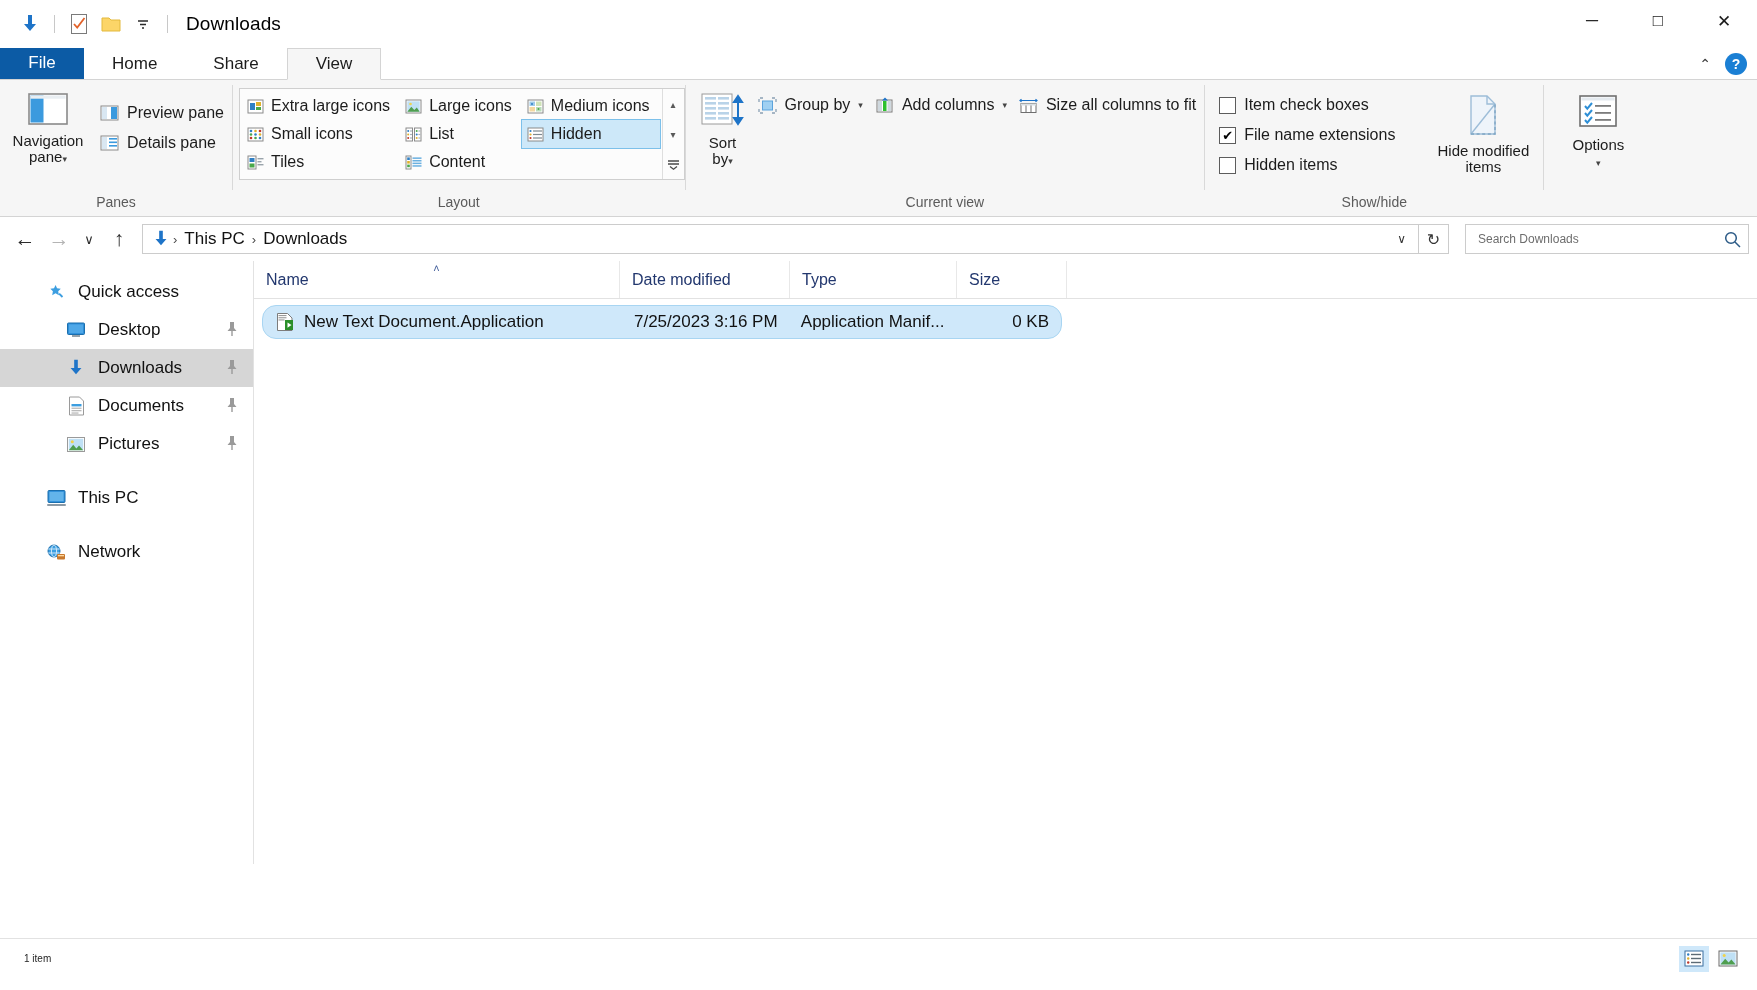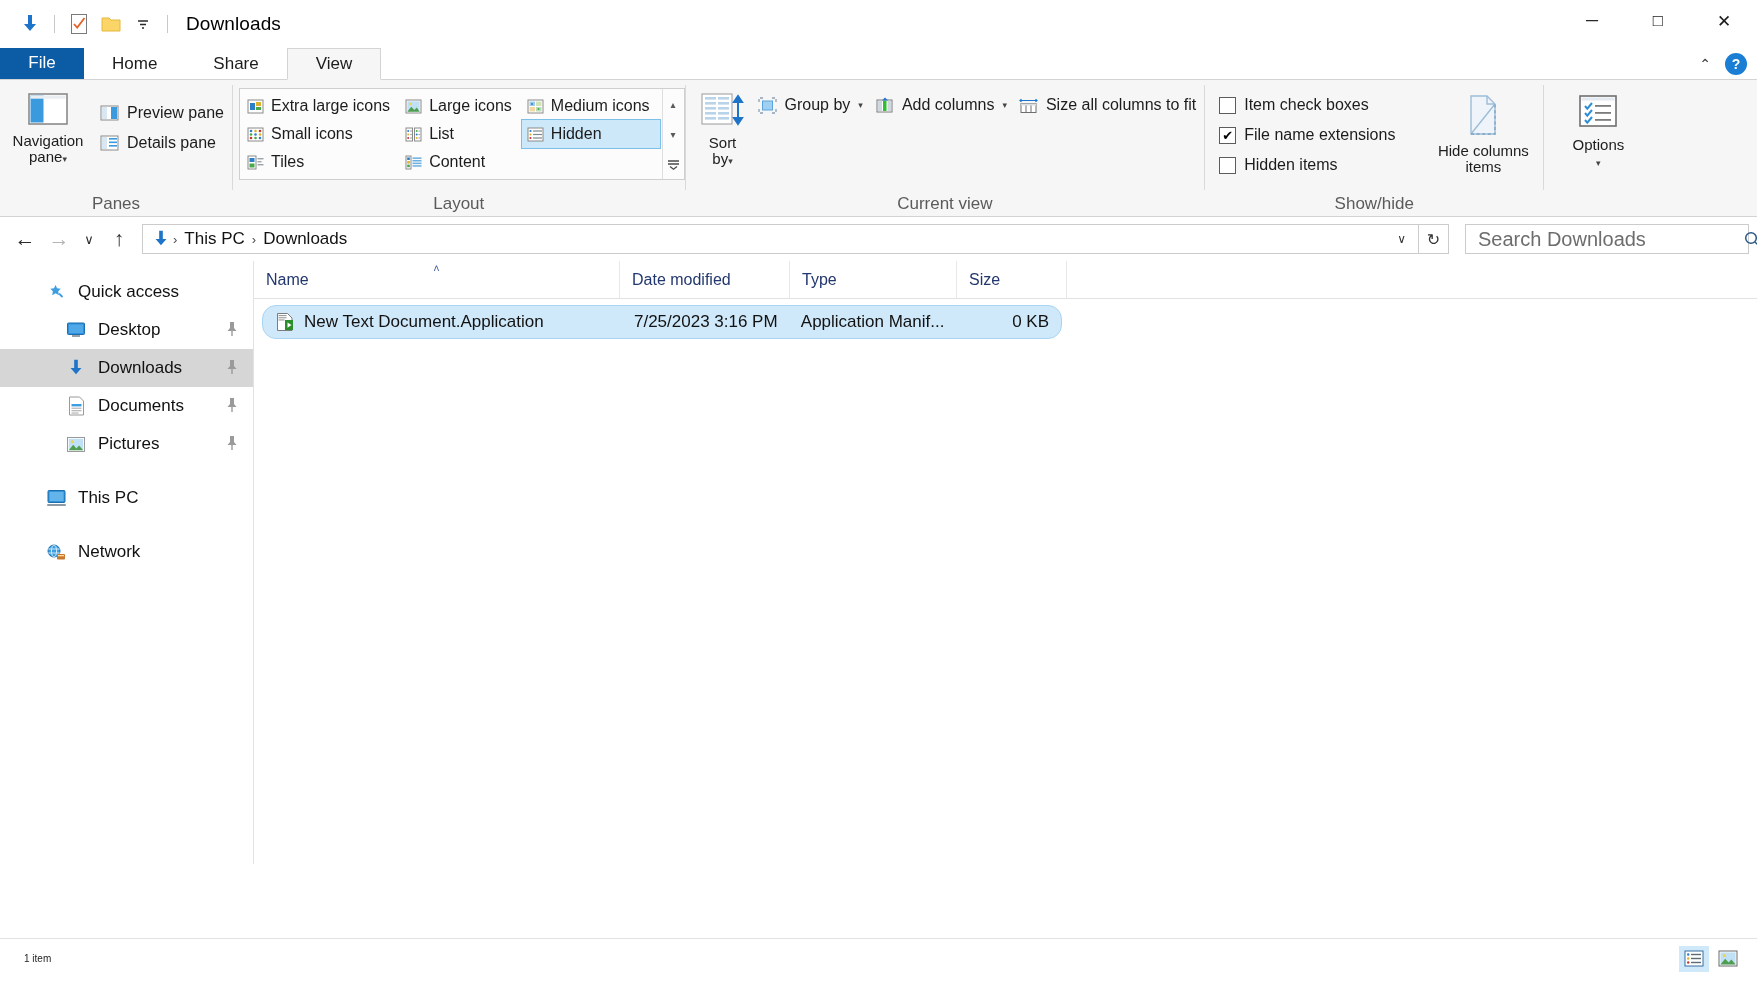--- a/index.html
+++ b/index.html
@@ -64,21 +64,21 @@
 
   
   .ribbon {
     height: 137px; background: #f6f6f6;
     border-bottom: 1px solid #d4d4d4;
     display: flex; align-items: stretch; position: relative;
   }
   .rgroup { display: flex; flex-direction: column; position: relative; }
   .rgroup-body { flex: 1; display: flex; align-items: flex-start; padding-top: 6px; }
   .rgroup-label {
-    height: 22px; font-size: 17px; color: #5b5b5b;
+    height: 22px; font-size: 14px; color: #5b5b5b;
     display: flex; align-items: flex-start; justify-content: center;
   }
   .rgroup-sep {
     width: 1px; background: #d9d9d9; margin: 5px 0 26px 0;
   }
 
   
   .bigbtn {
     width: 96px; display: flex; flex-direction: column; align-items: center;
     padding-top: 6px; cursor: default;
@@ -145,21 +145,21 @@
   .refresh {
     width: 30px; height: 30px; border: 1px solid #ccc; border-left: none;
     display: flex; align-items: center; justify-content: center;
     font-size: 16px; color: #333; background: #fff;
   }
   .searchbox {
     width: 284px; height: 30px; border: 1px solid #ccc; background: #fff;
     display: flex; align-items: center; margin-left: 16px; padding: 0 6px 0 12px;
   }
   .searchbox input {
-    flex: 1; border: none; outline: none; font-size: 20px; color: #6d6d6d;
+    flex: 1; border: none; outline: none; font-size: 12px; color: #6d6d6d;
     font-family: inherit; background: transparent;
   }
   .searchbox input::placeholder { color: #6d6d6d; }
 
   
   .main { display: flex; height: 603px; }
   .sidebar {
     width: 254px; border-right: 1px solid #e2e2e2; padding-top: 12px;
     overflow: hidden; background: #fff;
   }
@@ -496,21 +496,21 @@
         </div>
       </div>
       <div class="bigbtn" style="width:120px;margin-left:20px;">
         <svg width="44" height="46" viewBox="0 0 44 46">
           <path d="M10 4h16l8 8v30H10z" fill="#eef4fa" stroke="#9dbdd8" stroke-width="1.4"></path>
           <path d="M26 4v8h8" fill="none" stroke="#9dbdd8" stroke-width="1.4"></path>
           <path d="M34 12L10 42" stroke="#9dbdd8" stroke-width="1.4"></path>
           <path d="M10 42h24V12" fill="none" stroke="#7fa6c4" stroke-width="1.4" stroke-dasharray="3,2.6"></path>
         </svg>
         <div class="lbl">
-          <span>Hide columns</span><br>
+          <span>Hide modified</span><br>
           <span>items</span>
         </div>
       </div>
     </div>
     <div class="rgroup-label">Show/hide</div>
   </div>
 
   <div class="rgroup-sep"></div>
 
   <div class="rgroup">

